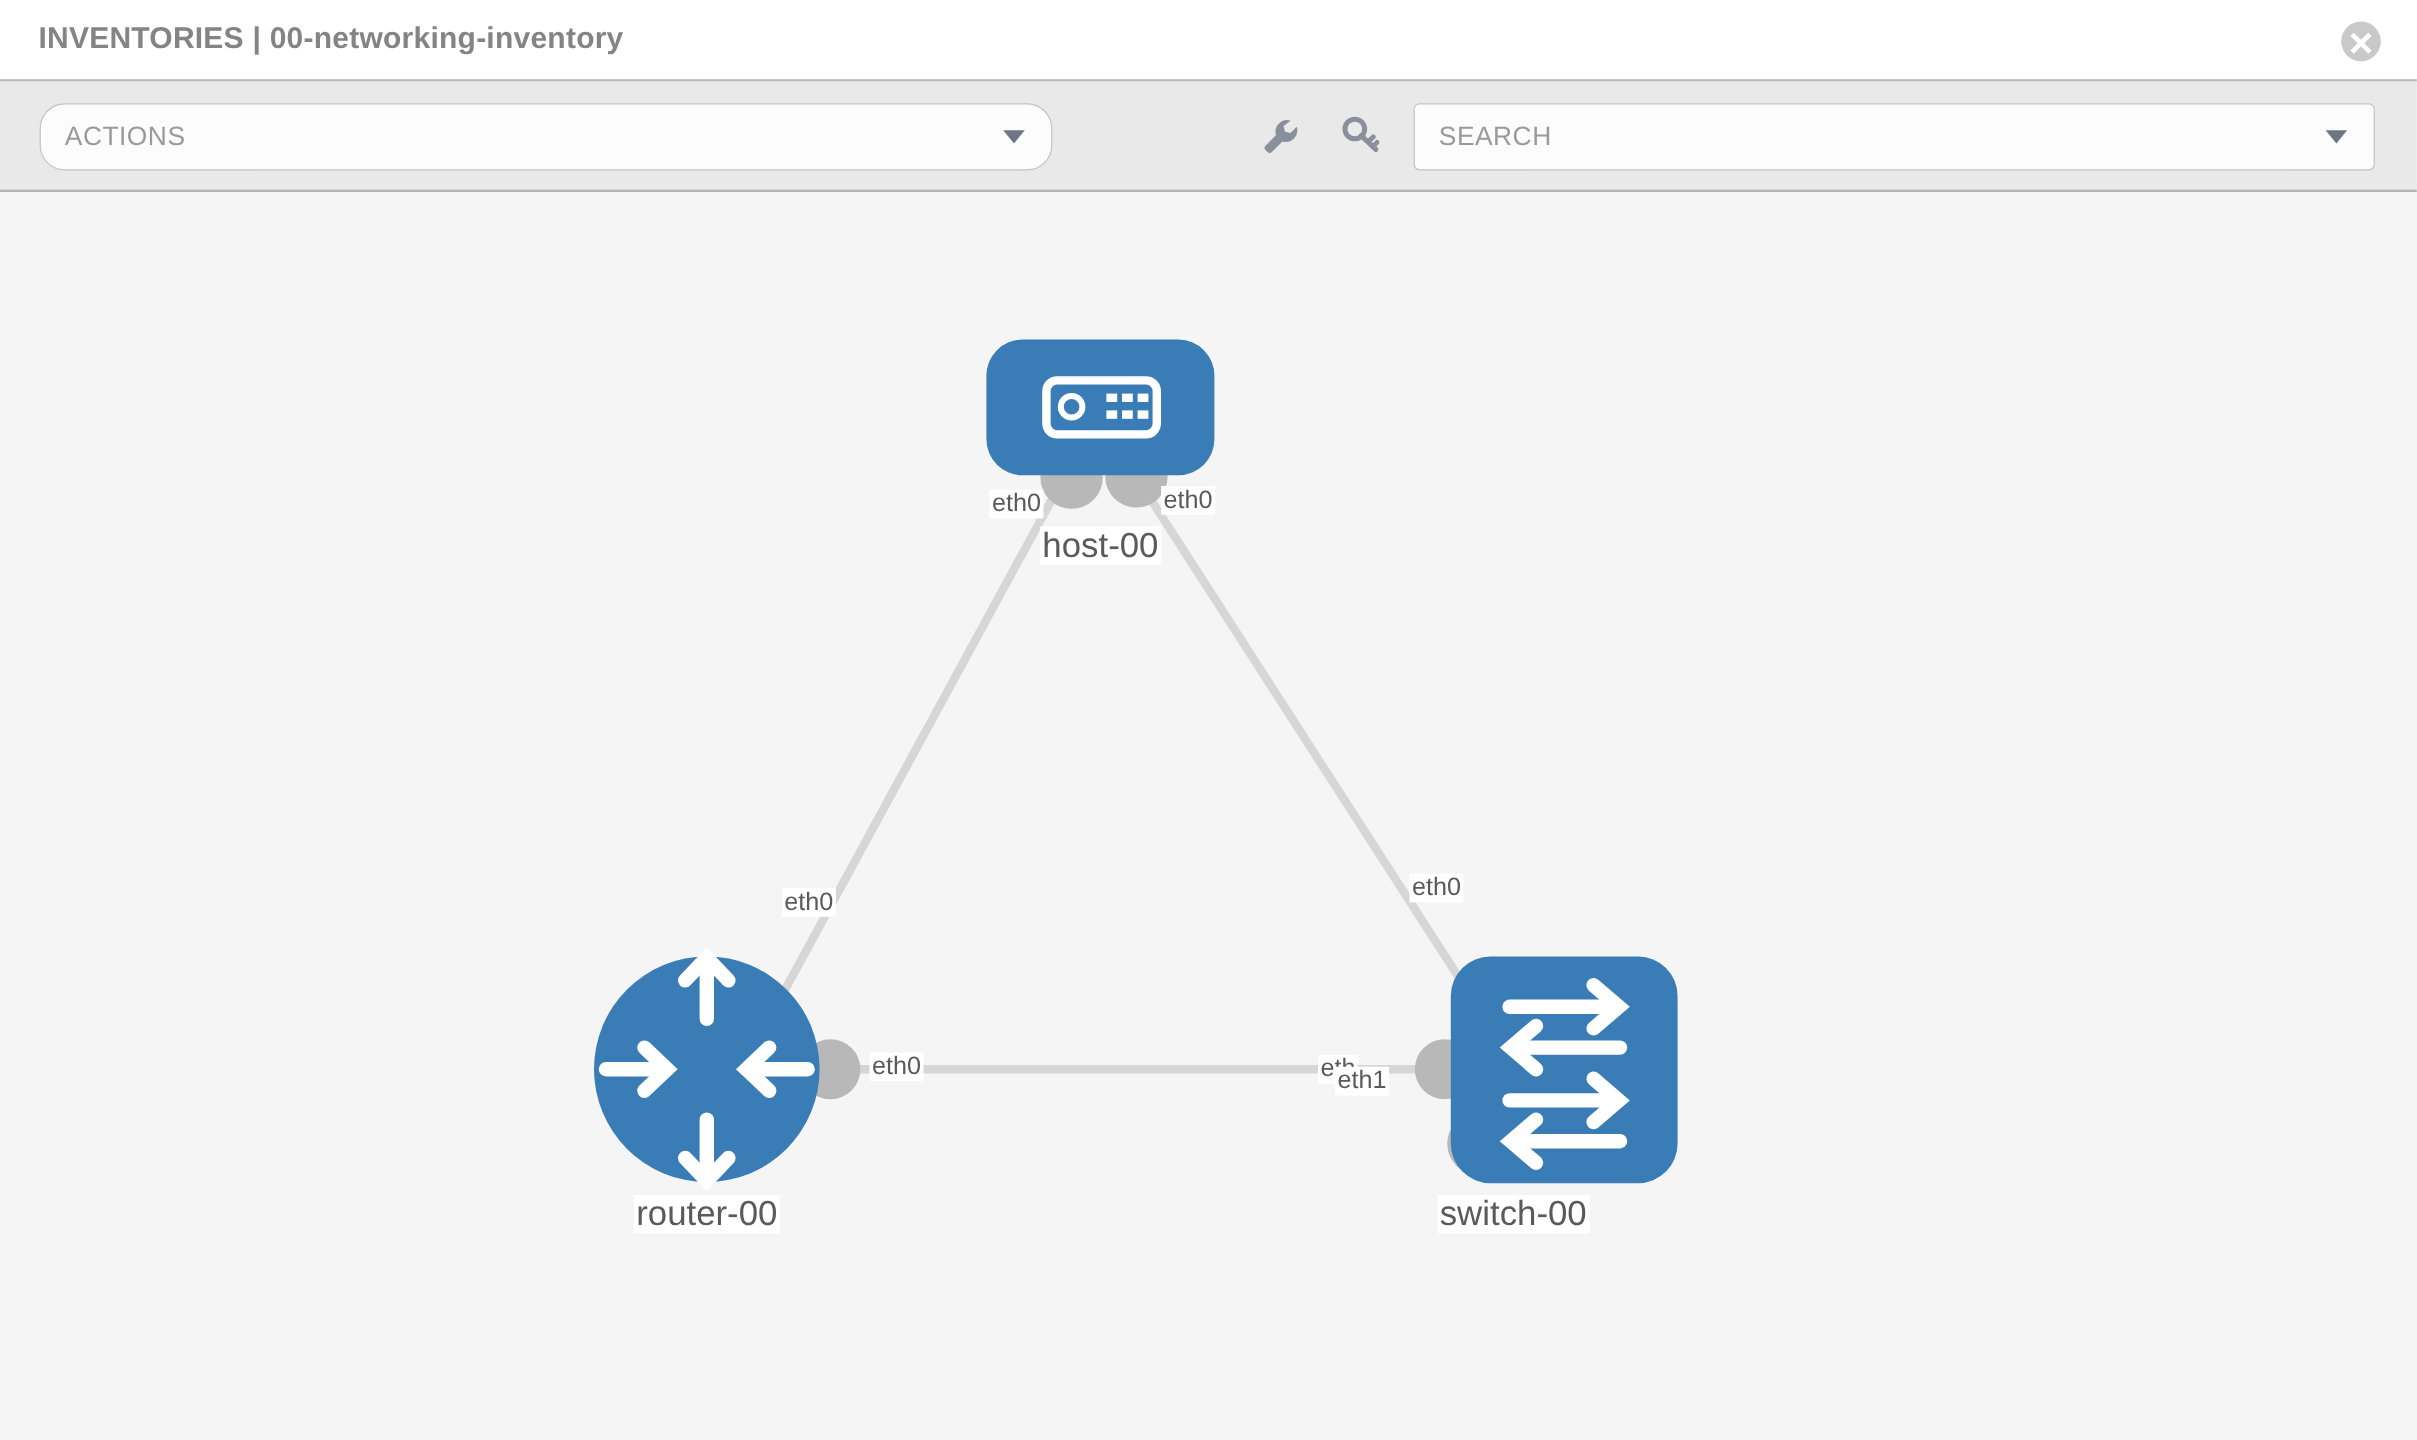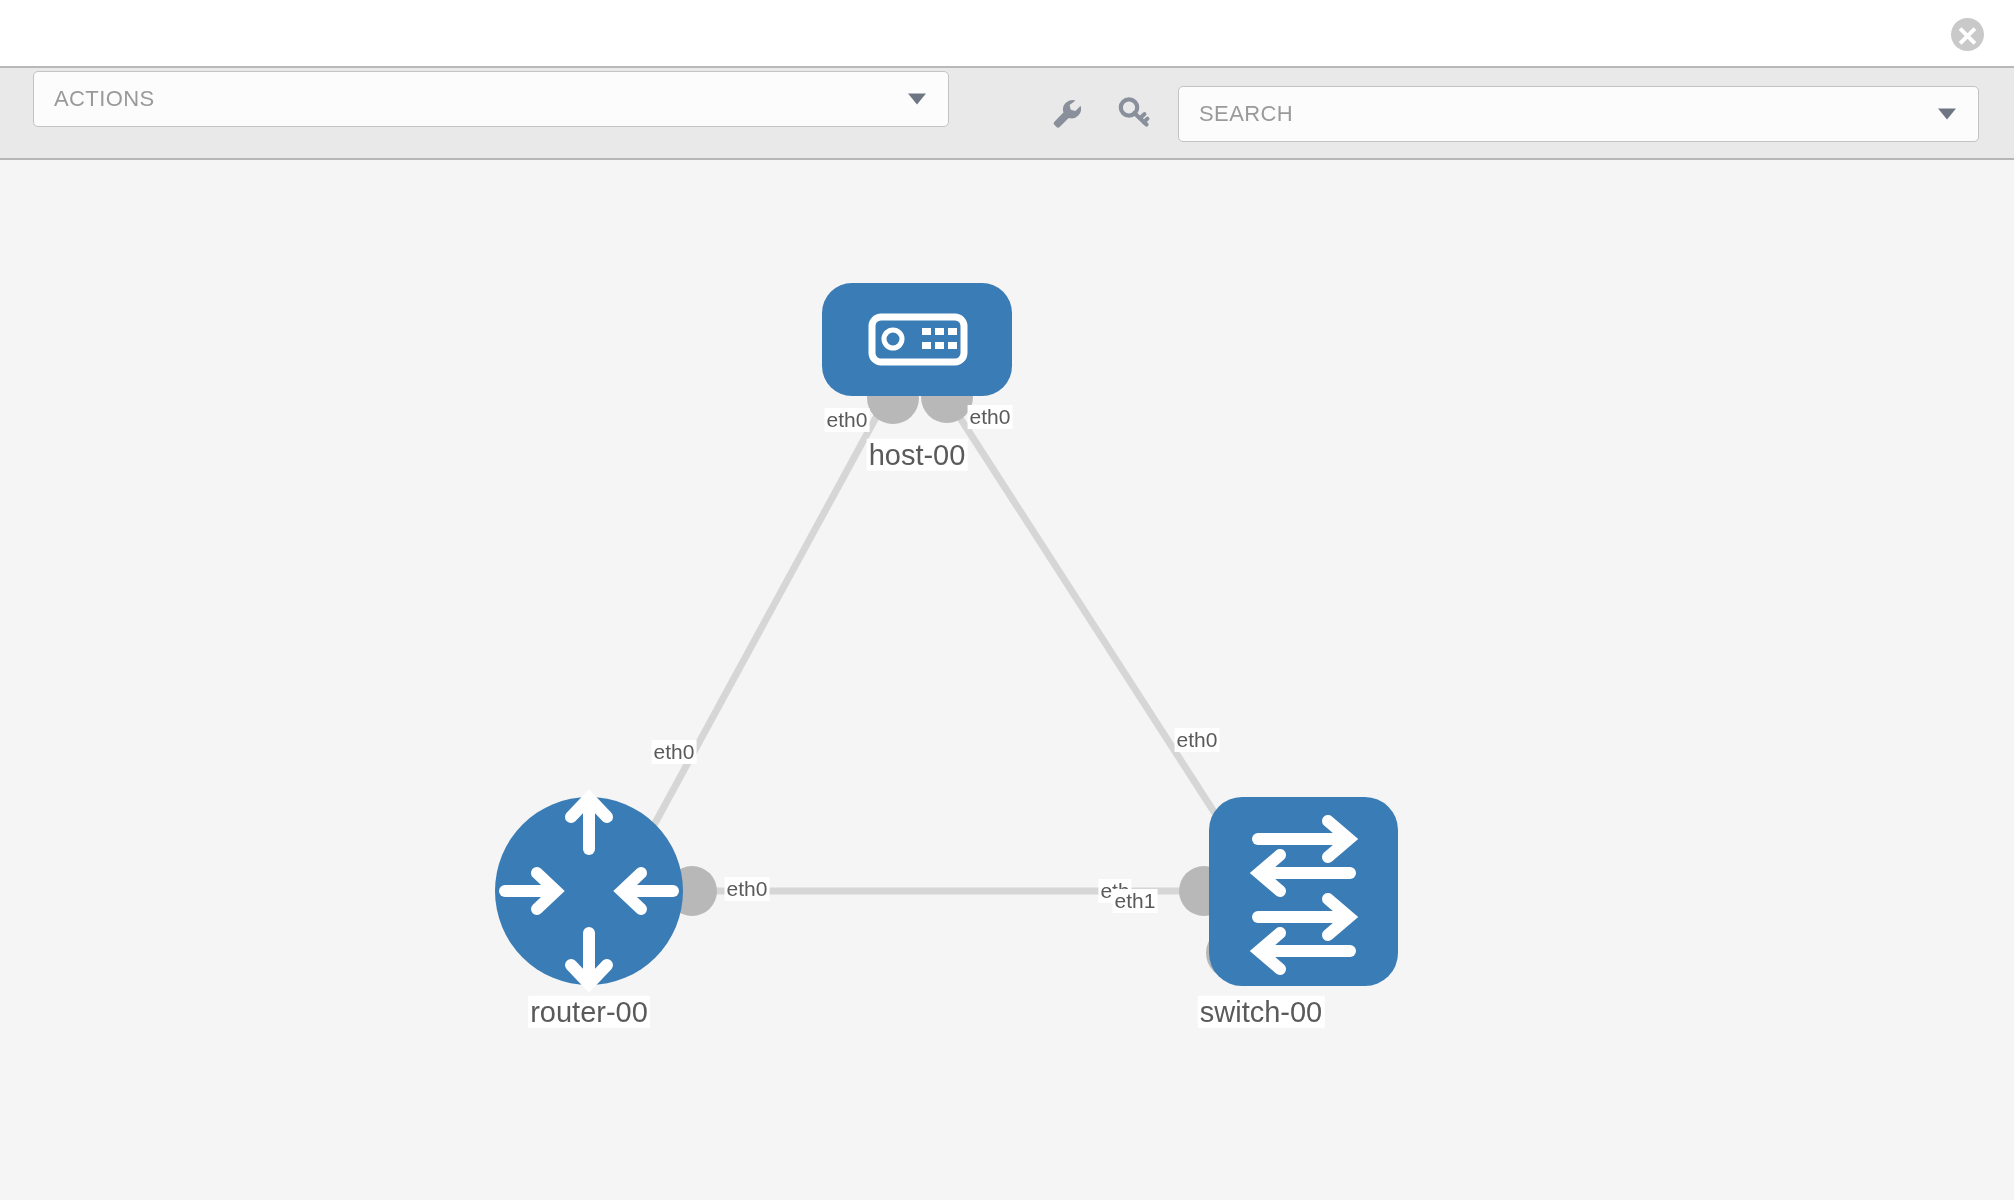--- a/index.html
+++ b/index.html
@@ -60,23 +60,24 @@
   .select-box {
     position: absolute;
     background: #fcfcfc;
     border: 1px solid #c3c3c3;
     border-radius: 5px;
     box-sizing: border-box;
     cursor: pointer;
   }
   .actions-select {
     left: 33px;
-    top: 3px;
-    width: 916px;
+    top: 18px;
+    width: 844px;
     height: 56px;
+    border-radius: 21px;
   }
   .search-select {
     left: 1178px;
     top: 18px;
     width: 801px;
     height: 56px;
   }
   .select-label {
     position: absolute;
     left: 20px;
@@ -134,20 +135,21 @@
     padding: 1px 2px;
     user-select: none;
   }
   .label-node  { font-size: 29px; }
   .label-port  { font-size: 21px; }
 </style>
 </head>
 <body>
 
 <div class="header">
+  <div class="page-title">INVENTORIES | 00-networking-inventory</div>
   <div class="close-btn">
     <svg width="33" height="33" viewBox="0 0 33 33">
       <path d="M10.5 9.2 L16.5 15.2 L22.5 9.2 L25.3 12 L19.3 18 L25.3 24 L22.5 26.8 L16.5 20.8 L10.5 26.8 L7.7 24 L13.7 18 L7.7 12 Z" fill="#ffffff"></path>
     </svg>
   </div>
 </div>
 
 <div class="toolbar">
 
   <div class="select-box actions-select">

